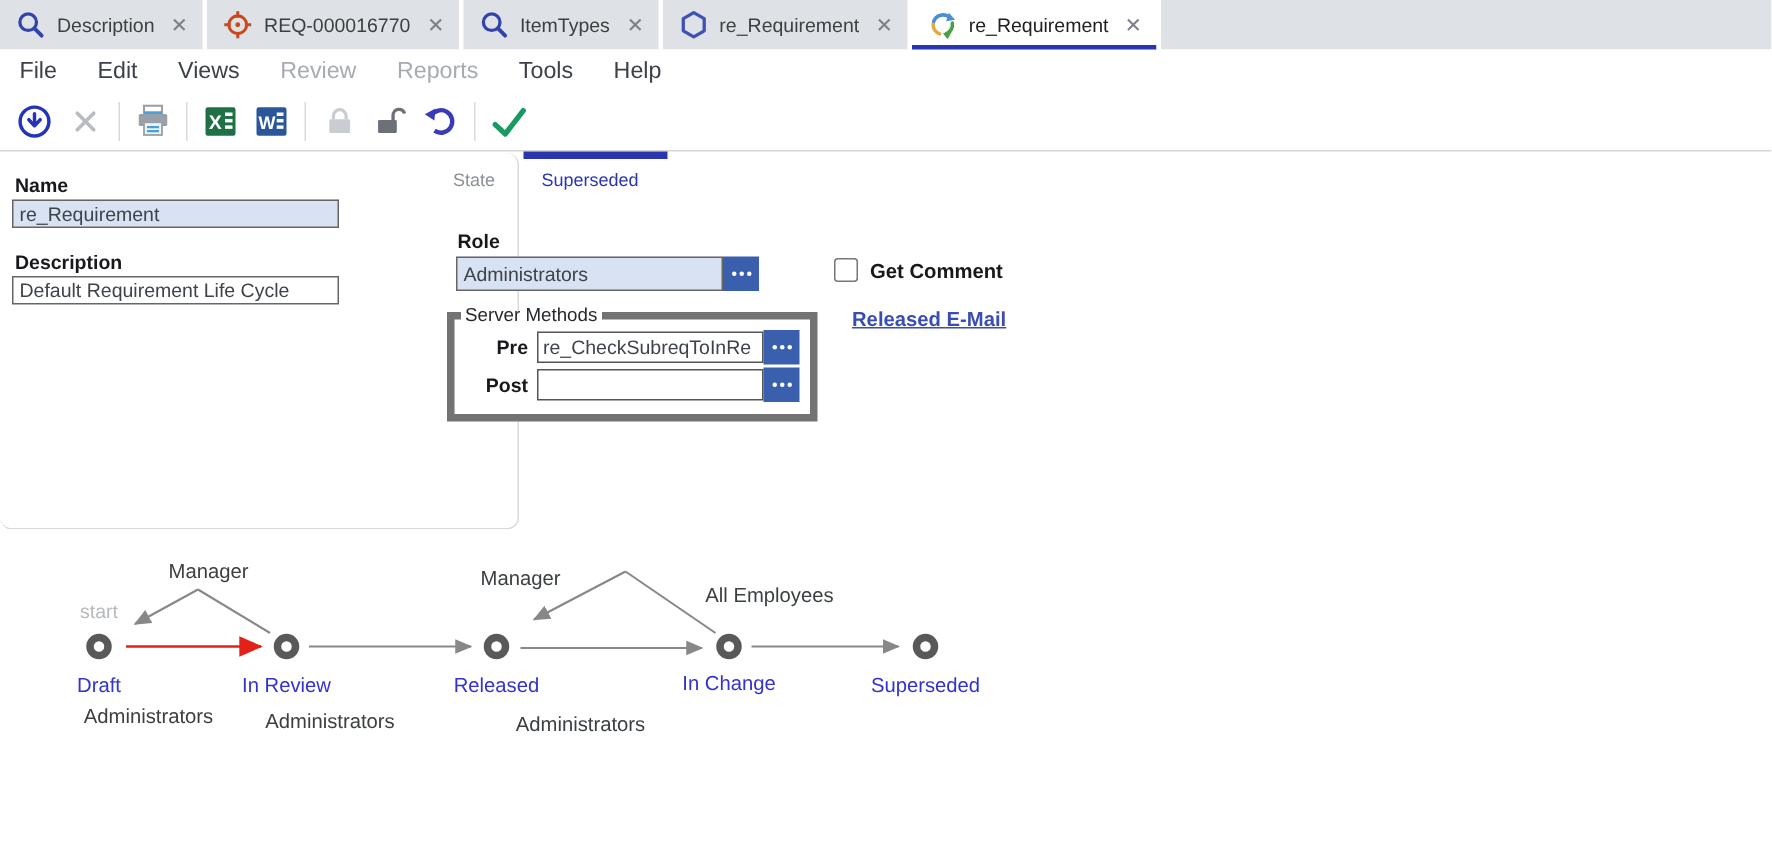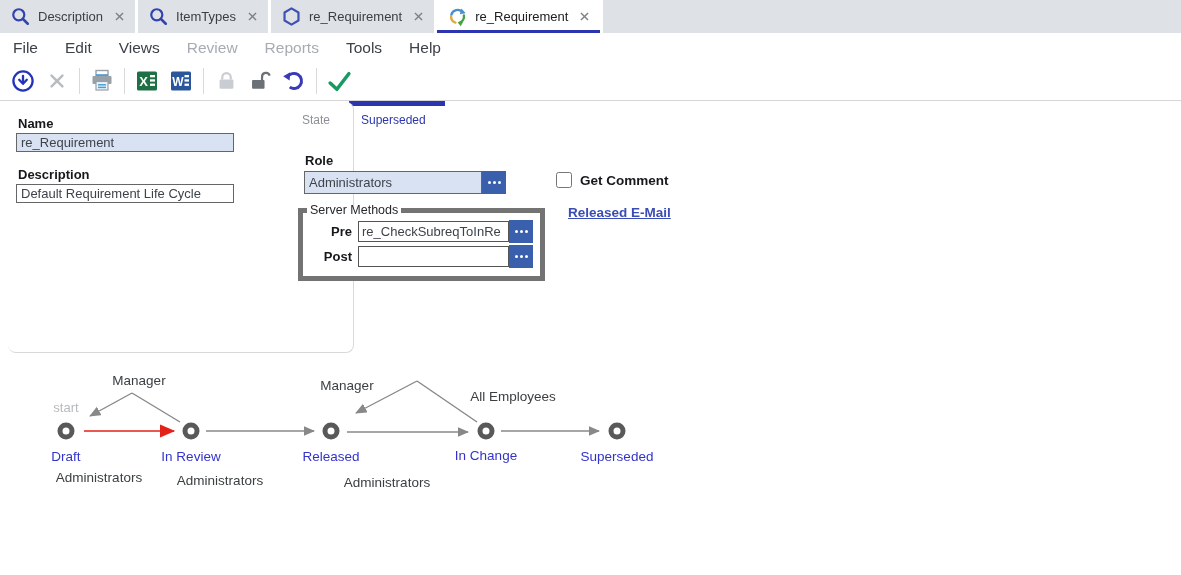--- a/index.html
+++ b/index.html
@@ -31,21 +31,21 @@
   
   .toolbar { height:39px; display:flex; align-items:center; padding-left:6px;
              border-bottom:1px solid #d6d6d6; background:#fff; }
   .tbtn { width:34px; height:30px; display:flex; align-items:center; justify-content:center; }
   .tsep { width:1px; height:26px; background:#d9d9d9; margin:0 5px; }
 
   
   .indicator { position:absolute; left:349px; top:101px; width:96px; height:5px; background:#2b35b0; }
 
   
-  .left-pane { position:absolute; left:8px; top:102px; width:346px; height:251px;
+  .left-pane { position:absolute; left:0; top:102px; width:346px; height:251px;
                border-right:1px solid #d9d9d9; border-bottom:1px solid #d9d9d9; background:#fff;border-radius:8px; }
   .form-label { position:absolute; font-weight:bold; font-size:13px; color:#17171c; }
   .text-input { position:absolute; border:1px solid #666; font-size:13px; color:#3e434a;
                 padding:1px 4px; font-family:"Liberation Sans", sans-serif; }
   #name-input  { left:8px; top:31px; width:218px; height:19px; background:#d9e2f3; }
   #desc-input  { left:8px; top:82px; width:218px; height:19px; background:#ffffff; }
 
   
   .pane-tab { position:absolute; font-size:12px; cursor:default; }
   #tab-state { left:302px; top:113px; color:#8b9097; }
@@ -97,20 +97,39 @@
     </span>
     <span>Description</span>
     <span class="close">
       <svg width="13" height="13" viewBox="0 0 22 22">
           <line x1="5" y1="5" x2="17" y2="17" stroke="#7d8288" stroke-width="2.4"></line>
           <line x1="17" y1="5" x2="5" y2="17" stroke="#7d8288" stroke-width="2.4"></line>
         </svg>
     </span>
   </div>
 
+  <div class="tab">
+    <span class="ticon">
+      <svg width="21" height="21" viewBox="0 0 22 22" stroke="#c8491c" stroke-width="2.1" fill="none">
+          <circle cx="11" cy="11" r="6.2"></circle>
+          <line x1="11" y1="1.6" x2="11" y2="6"></line>
+          <line x1="11" y1="16" x2="11" y2="20.4"></line>
+          <line x1="1.6" y1="11" x2="6" y2="11"></line>
+          <line x1="16" y1="11" x2="20.4" y2="11"></line>
+          <circle cx="11" cy="11" r="1.7" fill="#c8491c" stroke="none"></circle>
+        </svg>
+    </span>
+    <span>REQ-000016770</span>
+    <span class="close">
+      <svg width="13" height="13" viewBox="0 0 22 22">
+          <line x1="5" y1="5" x2="17" y2="17" stroke="#7d8288" stroke-width="2.4"></line>
+          <line x1="17" y1="5" x2="5" y2="17" stroke="#7d8288" stroke-width="2.4"></line>
+        </svg>
+    </span>
+  </div>
 
   <div class="tab">
     <span class="ticon">
       <svg width="21" height="21" viewBox="0 0 22 22">
           <circle cx="9.2" cy="9.2" r="5.8" fill="none" stroke="#3243ad" stroke-width="2.3"></circle>
           <line x1="13.6" y1="13.6" x2="18.6" y2="18.6" stroke="#3243ad" stroke-width="2.7" stroke-linecap="round"></line>
         </svg>
     </span>
     <span>ItemTypes</span>
     <span class="close">

